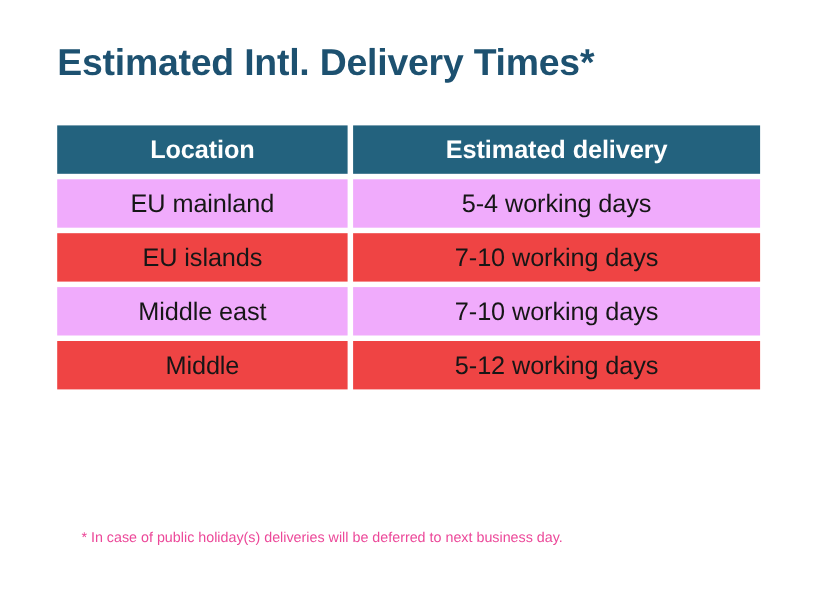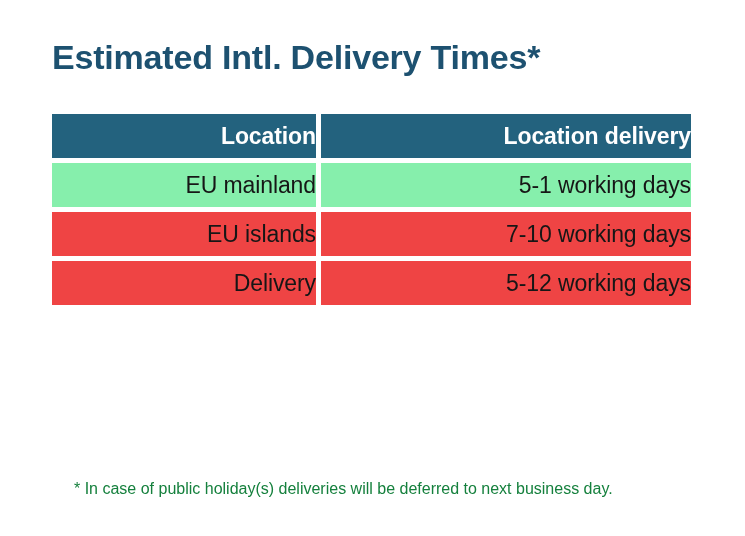--- a/index.html
+++ b/index.html
@@ -46,84 +46,88 @@
   }
 
   .delivery-table col.col-location { width: 264px; }
   .delivery-table col.col-delivery { width: 370px; }
 
   .delivery-table th,
   .delivery-table td {
     padding: 0 0 0 0;
     height: 44px;
     vertical-align: middle;
-    text-align: right;
+    text-align: center;
     box-sizing: border-box;
     overflow: hidden;
     white-space: nowrap;
   }
 
   .delivery-table thead th {
     background: #23627e;
     color: #ffffff;
     font-size: 23px;
     font-weight: 700;
     letter-spacing: -0.1px;
   }
 
   .delivery-table tbody td {
     color: #161616;
     font-size: 23px;
     font-weight: 400;
     letter-spacing: -0.1px;
   }
 
-  .delivery-table tbody tr.row-dark td { background: #86efac; }
+  .delivery-table tbody tr.row-dark td { background: #f0abfc; }
   .delivery-table tbody tr.row-light td { background: #ef4444; }
 
   .footnote {
     position: absolute;
     left: 74px;
     top: 478px;
-    font-size: 16px;
+    font-size: 13px;
     font-weight: 400;
-    color: #15803d;
+    color: #ec4899;
     line-height: 22px;
     white-space: nowrap;
   }
 </style>
 </head>
 <body>
 
 <div class="page">
 
   <div class="page-title">Estimated Intl. Delivery Times*</div>
 
   <table class="delivery-table">
     <colgroup>
       <col class="col-location">
       <col class="col-delivery">
     </colgroup>
     <thead>
       <tr>
         <th>Location</th>
-        <th>Location delivery</th>
+        <th>Estimated delivery</th>
       </tr>
     </thead>
     <tbody>
       <tr class="row-dark">
         <td>EU mainland</td>
-        <td>5-1 working days</td>
+        <td>5-4 working days</td>
       </tr>
       <tr class="row-light">
         <td>EU islands</td>
         <td>7-10 working days</td>
       </tr>
+      <tr class="row-dark">
+        <td>Middle east</td>
+        <td>7-10 working days</td>
+      </tr>
       <tr class="row-light">
-        <td>Delivery</td>
+        <td>Middle</td>
         <td>5-12 working days</td>
       </tr>
     </tbody>
   </table>
 
   <div class="footnote">* In case of public holiday(s) deliveries will be deferred to next business day.</div>
 
 </div>
 
 </body></html>

